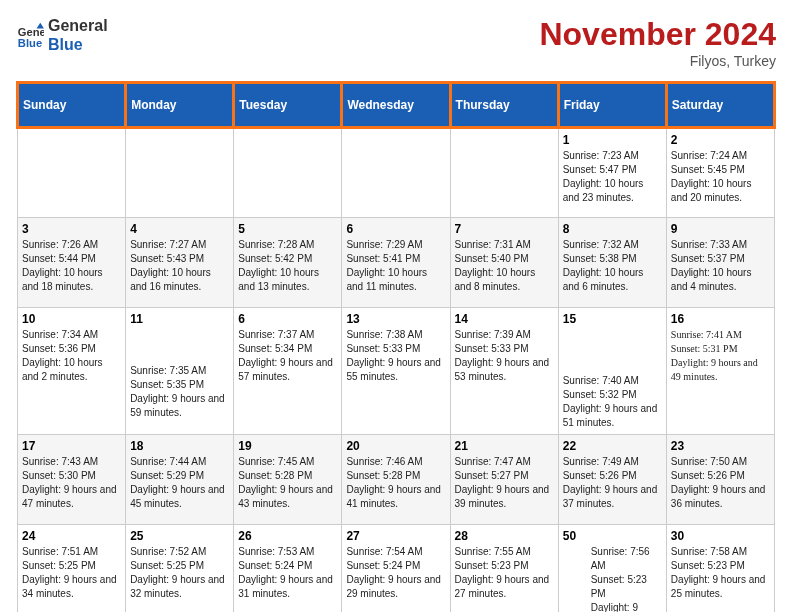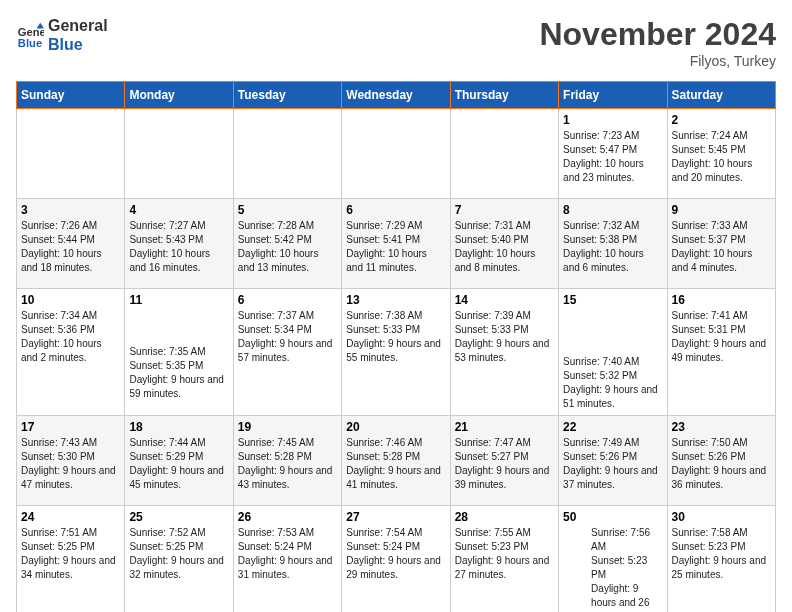--- a/index.html
+++ b/index.html
@@ -24,39 +24,39 @@
     .logo-icon {
       width: 28px;
       height: 28px;
     }
     .title-block {
       text-align: right;
     }
     .month-title {
       font-size: 32px;
       font-weight: bold;
-      color: #404040;
+      color: #b91c1c;
     }
     .location {
       font-size: 14px;
       color: #555;
     }
     table {
       width: 100%;
       border-collapse: collapse;
       font-size: 11px;
     }
     thead th {
       background-color: #1a5fb4;
       color: #fff;
-      padding: 6px 4px;
+      padding: 14px 4px;
       text-align: left;
       font-size: 12px;
       font-weight: bold;
-      border: 1px solid #f97316;
+      border: 3px solid #f97316;
     }
     td {
       border: 1px solid #ccc;
       vertical-align: top;
       padding: 4px;
       width: 14.28%;
       min-height: 80px;
       height: 90px;
     }
     .day-num {
@@ -207,21 +207,21 @@
 Daylight: 9 hours and 53 minutes.</div>
         </td>
         <td>
           <span class="day-num">15</span>
           <div class="day-info" style="white-space: pre-line; margin-top: 48px;">Sunrise: 7:40 AM
 Sunset: 5:32 PM
 Daylight: 9 hours and 51 minutes.</div>
         </td>
         <td>
           <span class="day-num">16</span>
-          <div class="day-info" style="white-space: pre-line;">Sunrise: 7:41 AM
+          <div class="day-info" style="white-space: pre-line; font-family: Liberation Serif, serif;">Sunrise: 7:41 AM
 Sunset: 5:31 PM
 Daylight: 9 hours and 49 minutes.</div>
         </td>
       </tr>
       <tr>
         <td>
           <span class="day-num">17</span>
           <div class="day-info" style="white-space: pre-line;">Sunrise: 7:43 AM
 Sunset: 5:30 PM
 Daylight: 9 hours and 47 minutes.</div>

